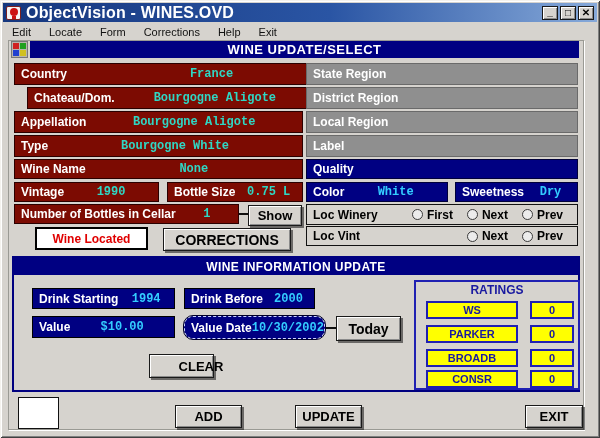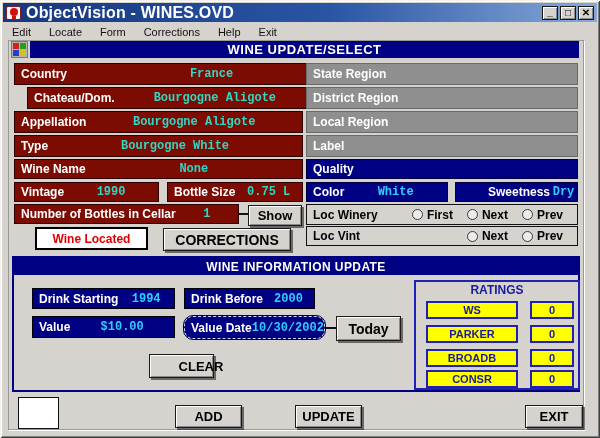--- a/index.html
+++ b/index.html
@@ -179,21 +179,21 @@
     </div>
     <div class="row navyrow" style="left:297px; top:118px; width:272px; height:20px;">
       <span class="lbl">Quality</span>
       <span class="val ltblue"></span>
     </div>
 
     <div class="row navyrow" style="left:297px; top:141px; width:142px; height:20px;">
       <span class="lbl">Color</span>
       <span class="val ltblue">White</span>
     </div>
-    <div class="row navyrow" style="left:446px; top:141px; width:123px; height:20px;padding-left:26px;">
+    <div class="row navyrow" style="left:446px; top:141px; width:123px; height:20px;">
       <span class="lbl">Sweetness</span>
       <span class="val ltblue">Dry</span>
     </div>
 
     <div class="row locrow" style="left:297px; top:163px; width:272px; height:21px;">
       <span class="lbl">Loc Winery</span>
       <span class="opt">
           <span class="radio"></span>
           <span>First</span>
         </span>

